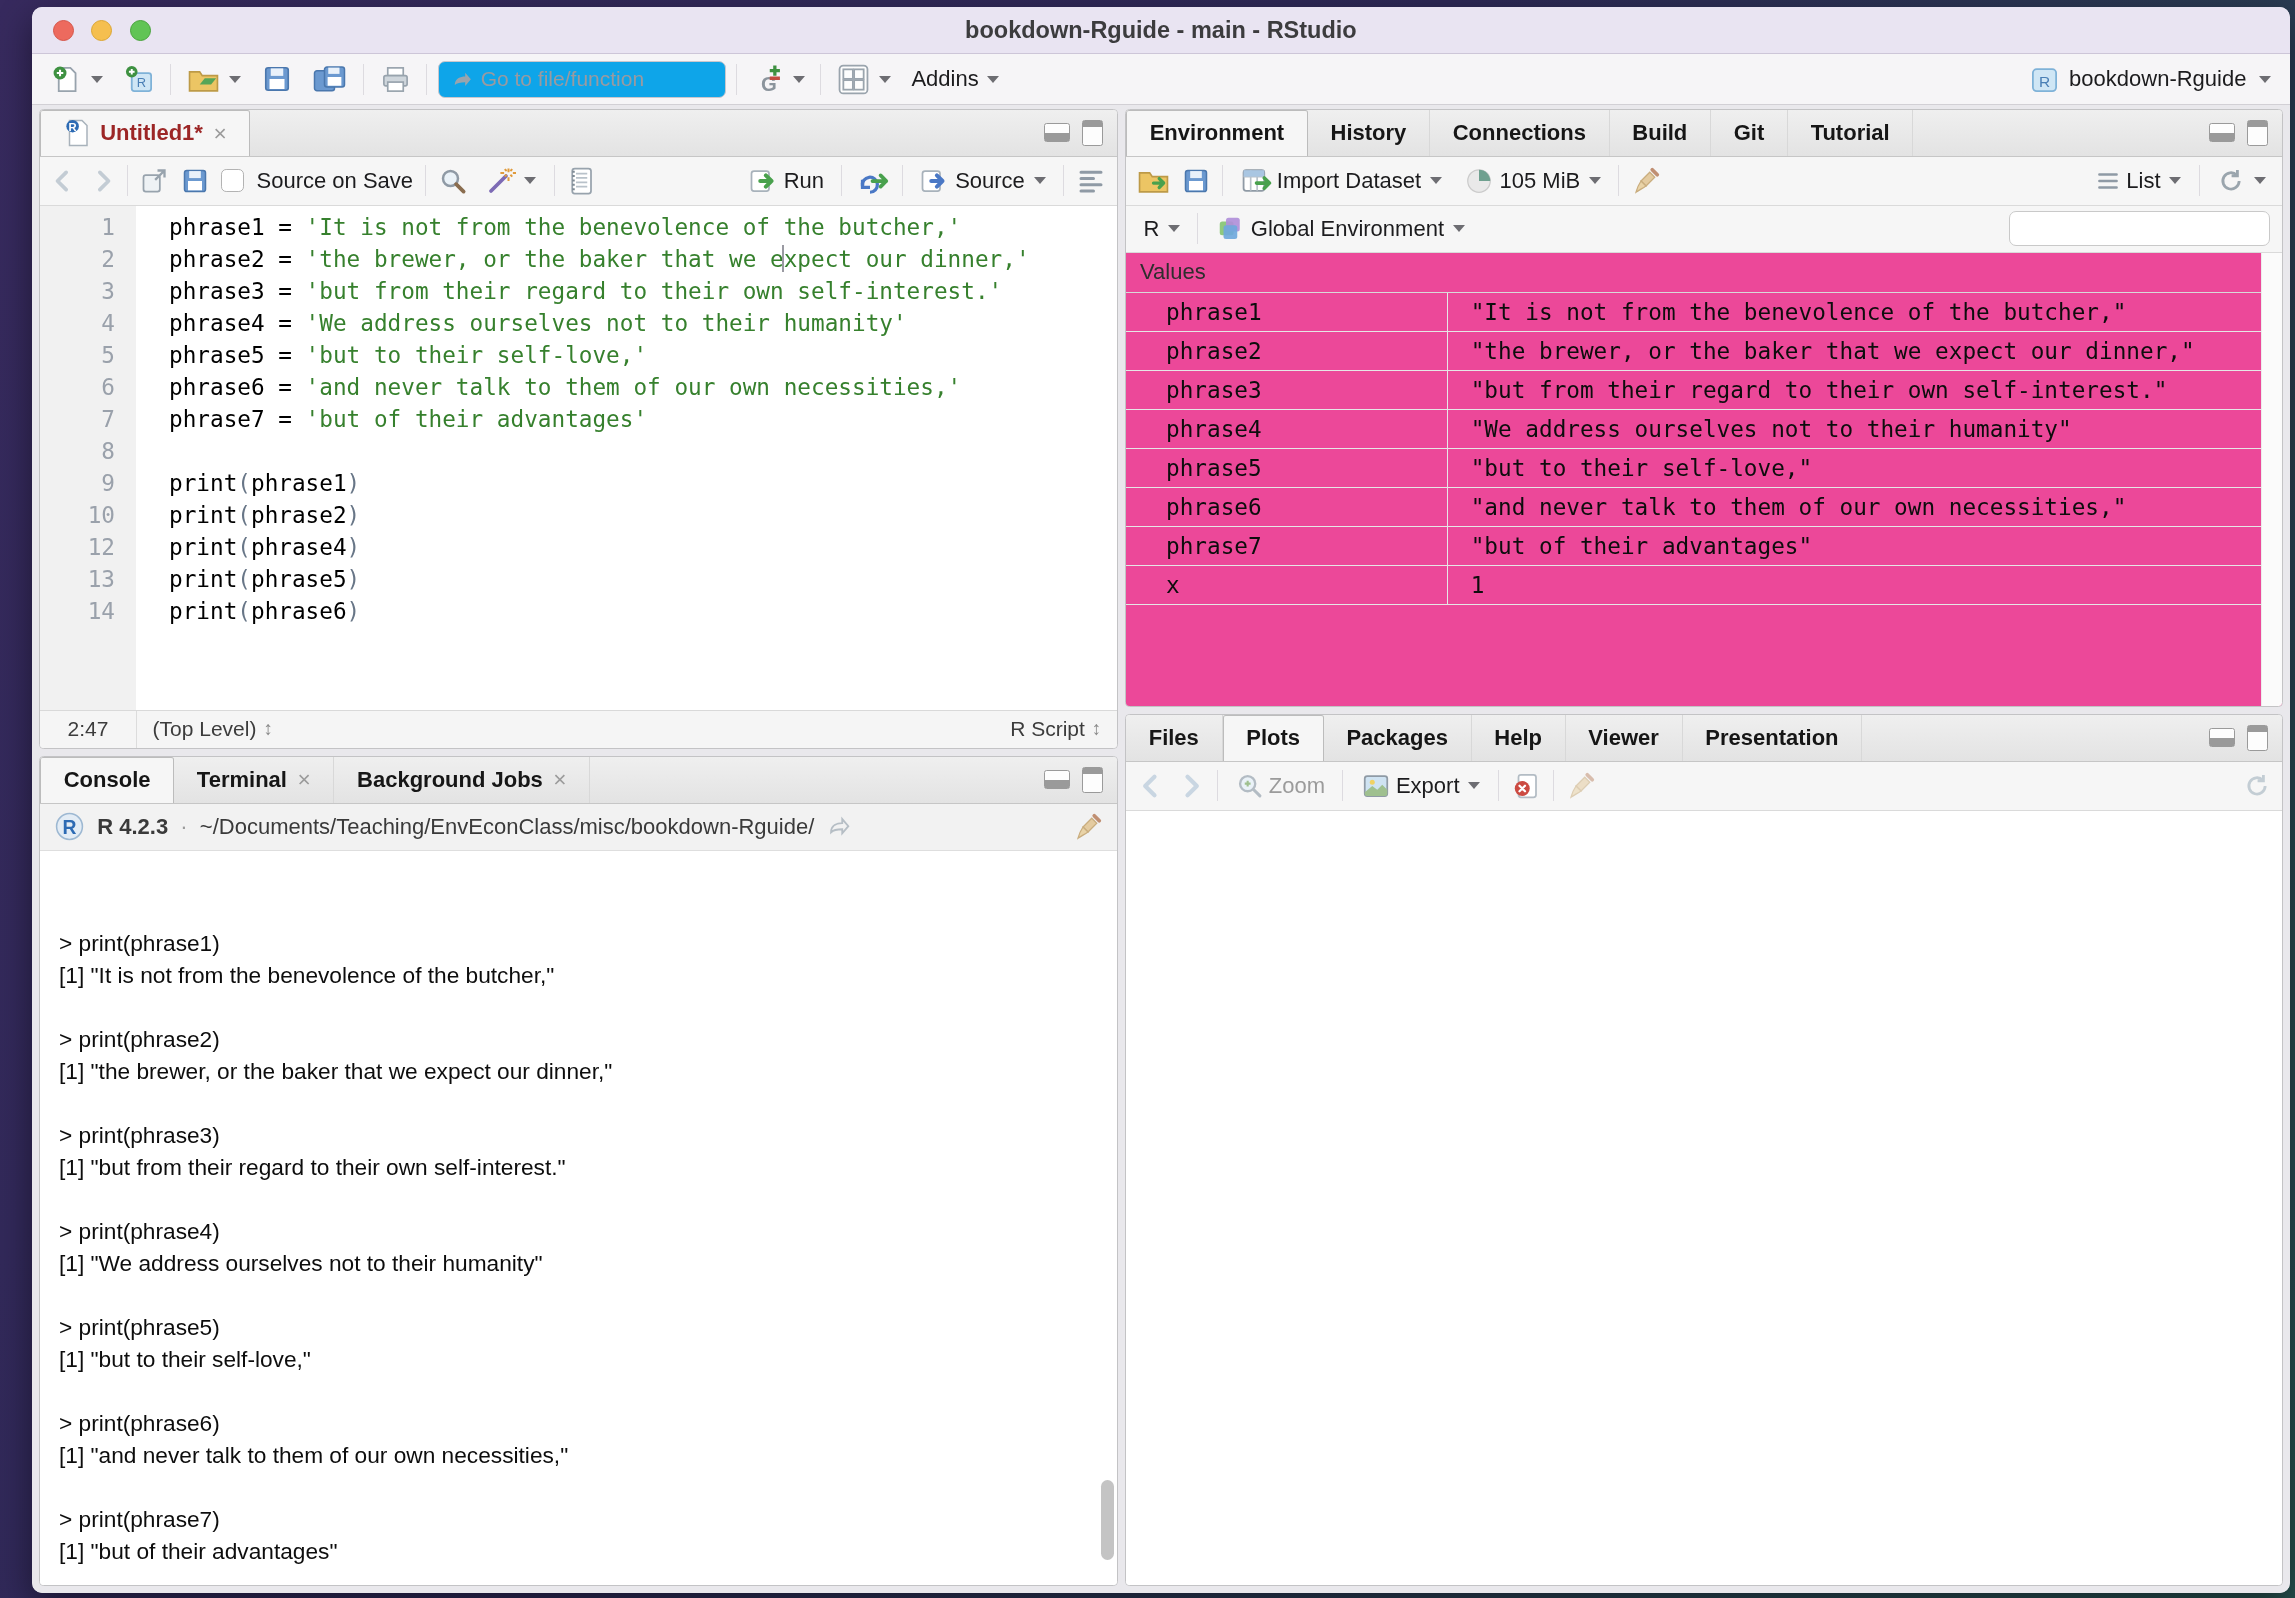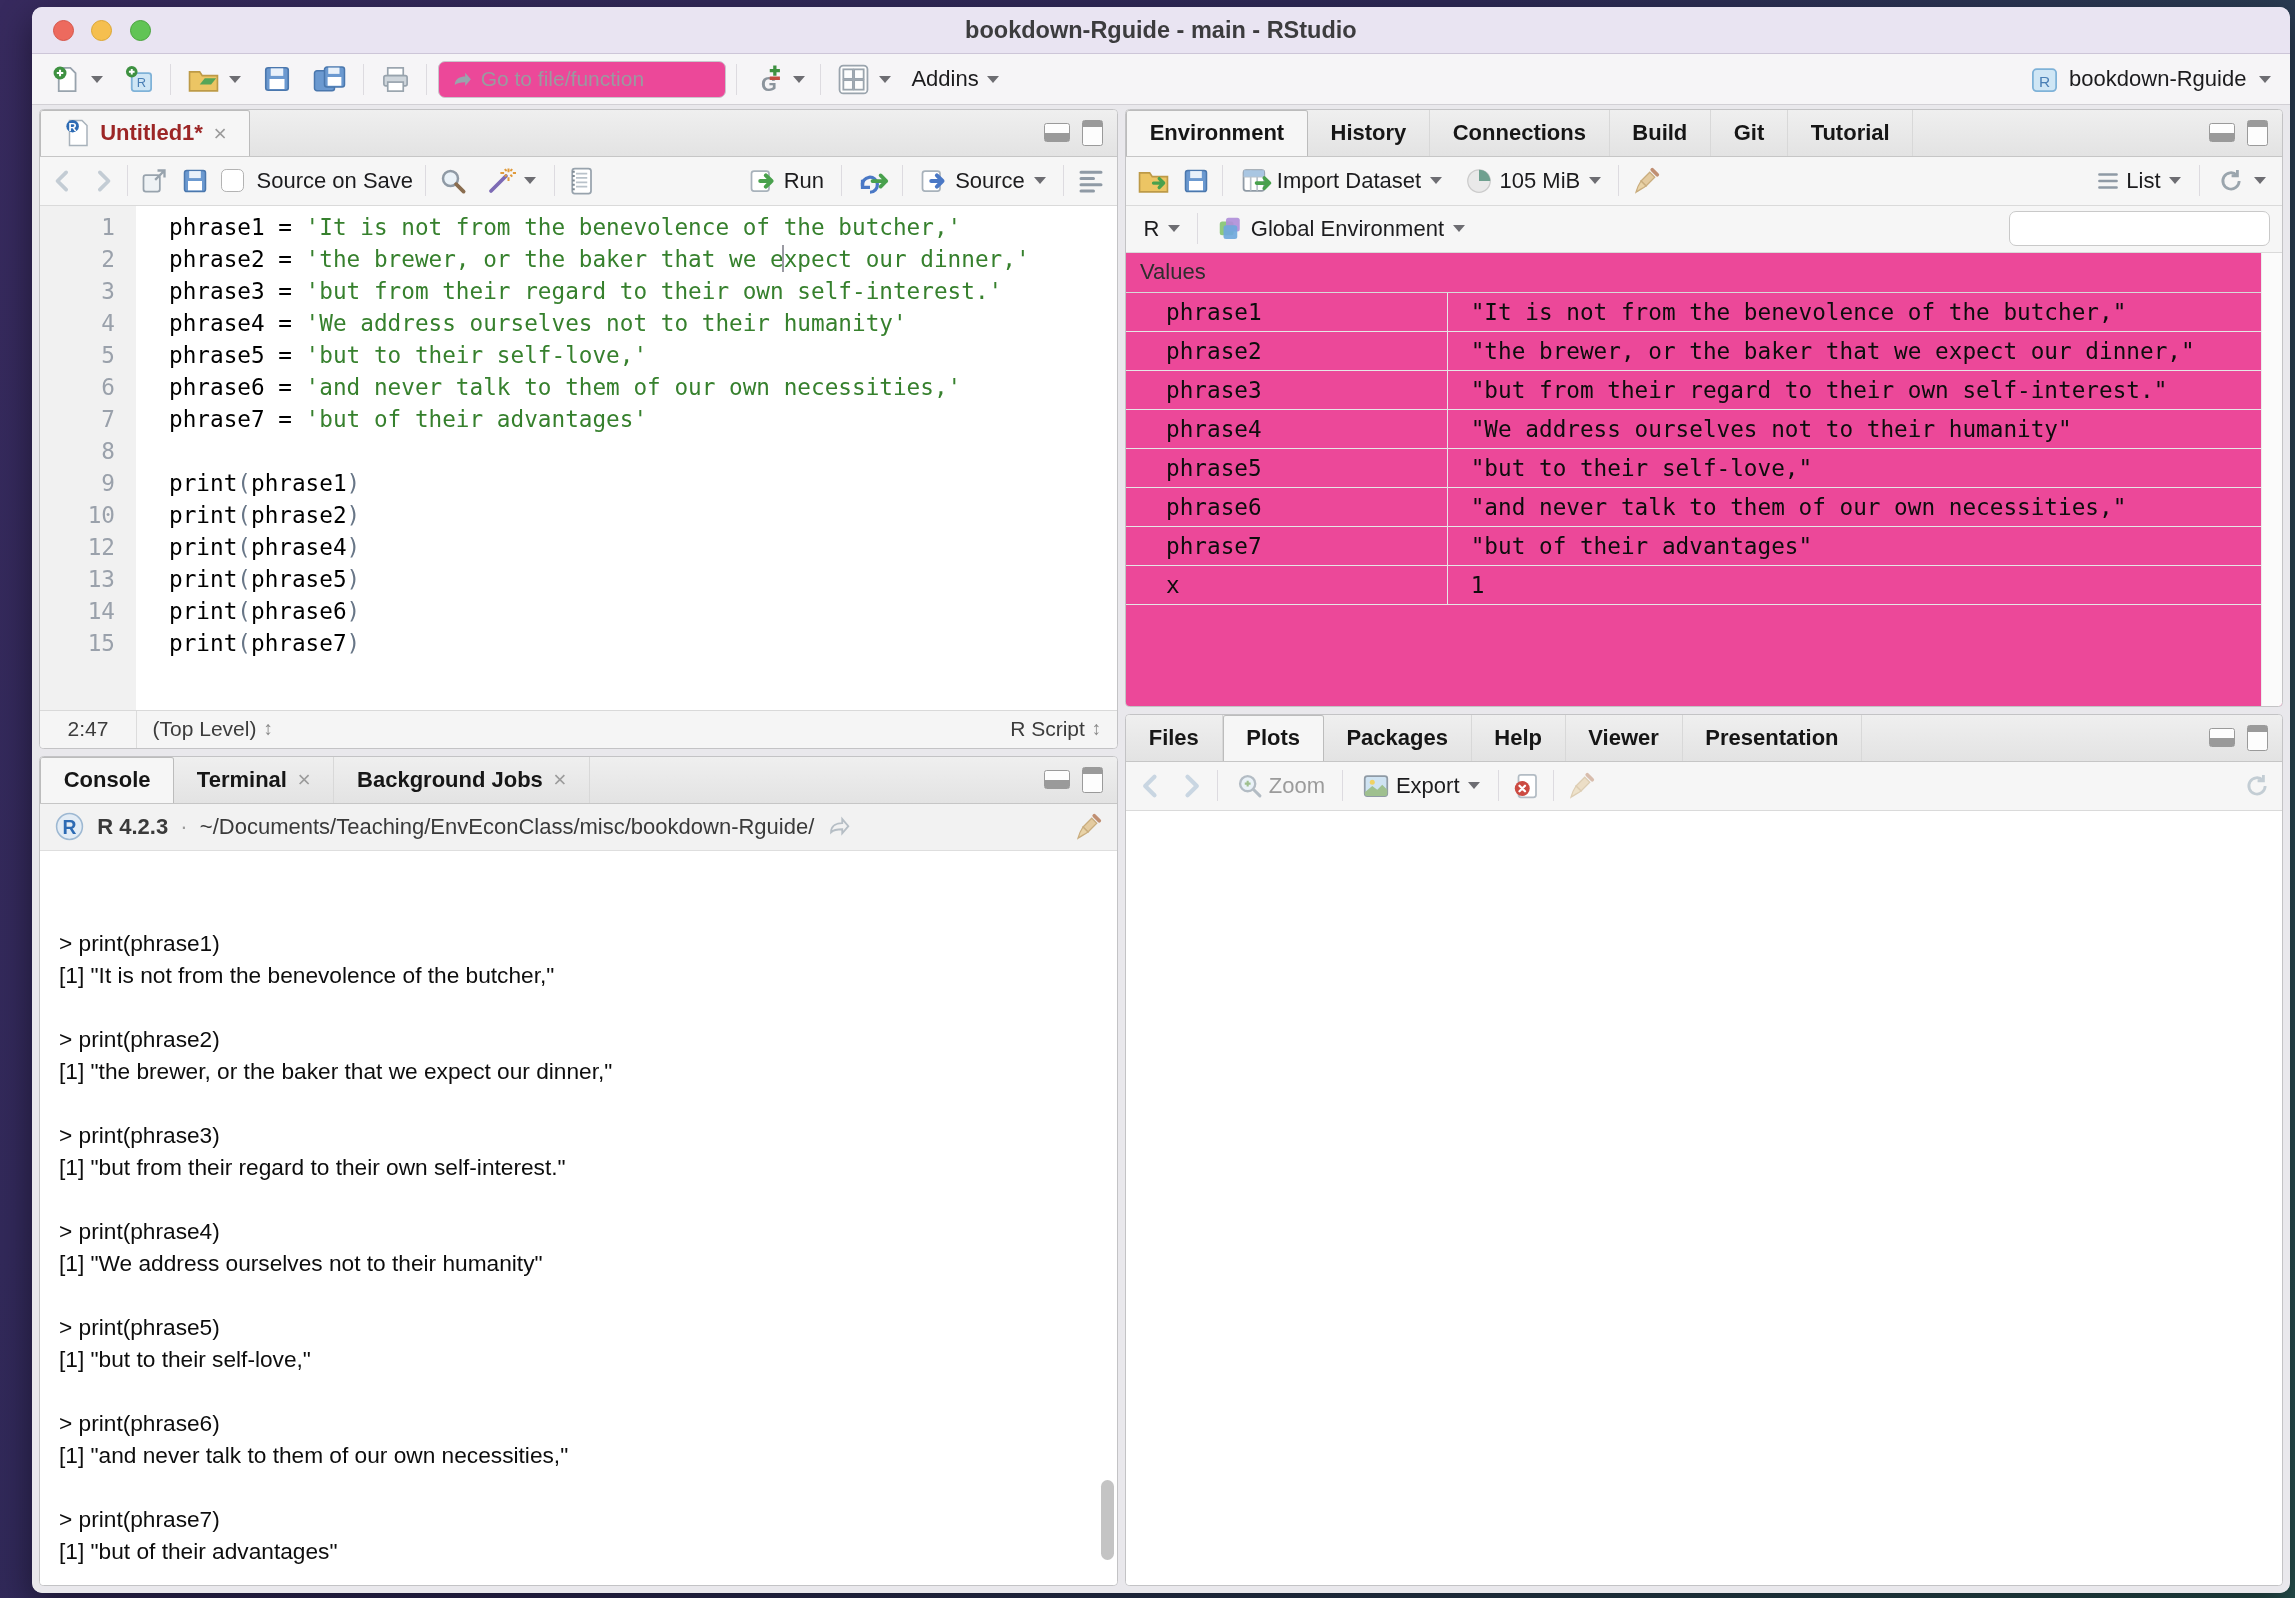--- a/index.html
+++ b/index.html
@@ -31,21 +31,21 @@
   }
   
   .main-toolbar {
     height:51px; background:#f6f5f7; border-bottom:0.9px solid #d2d0d5;
     display:flex; align-items:center; padding:0 14px; gap:10.5px; flex:0 0 auto;
   }
   .tbtn { display:flex; align-items:center; gap:5.2px; padding:3.5px 5.2px; border-radius:5.2px; }
   .sep { width:0.9px; height:31px; background:#dddbe0; }
   .chev { width:0; height:0; border-left:6.1px solid transparent; border-right:6.1px solid transparent; border-top:7.8px solid #6d6d72; margin-left:3.5px; }
   .goto-box {
-    display:flex; align-items:center; gap:7px; background:#ec4899;
+    display:flex; align-items:center; gap:7px; background:#0ea5e9;
     border:0.9px solid #c9c7cd; border-radius:7px; height:37px; padding:0 12.2px; width:288px;
   }
   .goto-box input { border:none; outline:none; font-size:21px; color:#333; width:209px; background:transparent; font-family:"Liberation Sans",sans-serif; }
   .goto-box input::placeholder { color:#9a9aa0; }
   .toolbar-spacer { flex:1; }
   .project-chip { display:flex; align-items:center; gap:8.7px; font-size:22px; color:#1c1c1e; padding-right:5.2px; }
   .label25 { font-size:22px; color:#1c1c1e; }
   
   .workspace { flex:1; display:flex; gap:7px; padding:3.5px 7px 7px 7px; background:#e9e8ec; min-height:0; }
   .col { display:flex; flex-direction:column; gap:7px; min-width:0; }
@@ -375,24 +375,20 @@
                 <span class="ct"><span class="tk-id">print</span><span class="tk-pa">(</span><span class="tk-id">phrase4</span><span class="tk-pa">)</span></span>
               </div>
               <div class="code-line">
                 <span class="ln">13</span>
                 <span class="ct"><span class="tk-id">print</span><span class="tk-pa">(</span><span class="tk-id">phrase5</span><span class="tk-pa">)</span></span>
               </div>
               <div class="code-line">
                 <span class="ln">14</span>
                 <span class="ct"><span class="tk-id">print</span><span class="tk-pa">(</span><span class="tk-id">phrase6</span><span class="tk-pa">)</span></span>
               </div>
-              <div class="code-line">
-                <span class="ln">15</span>
-                <span class="ct"><span class="tk-id">print</span><span class="tk-pa">(</span><span class="tk-id">phrase7</span><span class="tk-pa">)</span></span>
-              </div>
             </div>
         </div>
         <div class="statusbar">
           <span class="pos">2:47</span>
           <span class="vline"></span>
           <span class="scope">
             <span>(Top Level)</span>
             <span class="updown">↕</span>
           </span>
           <span class="ftype">

